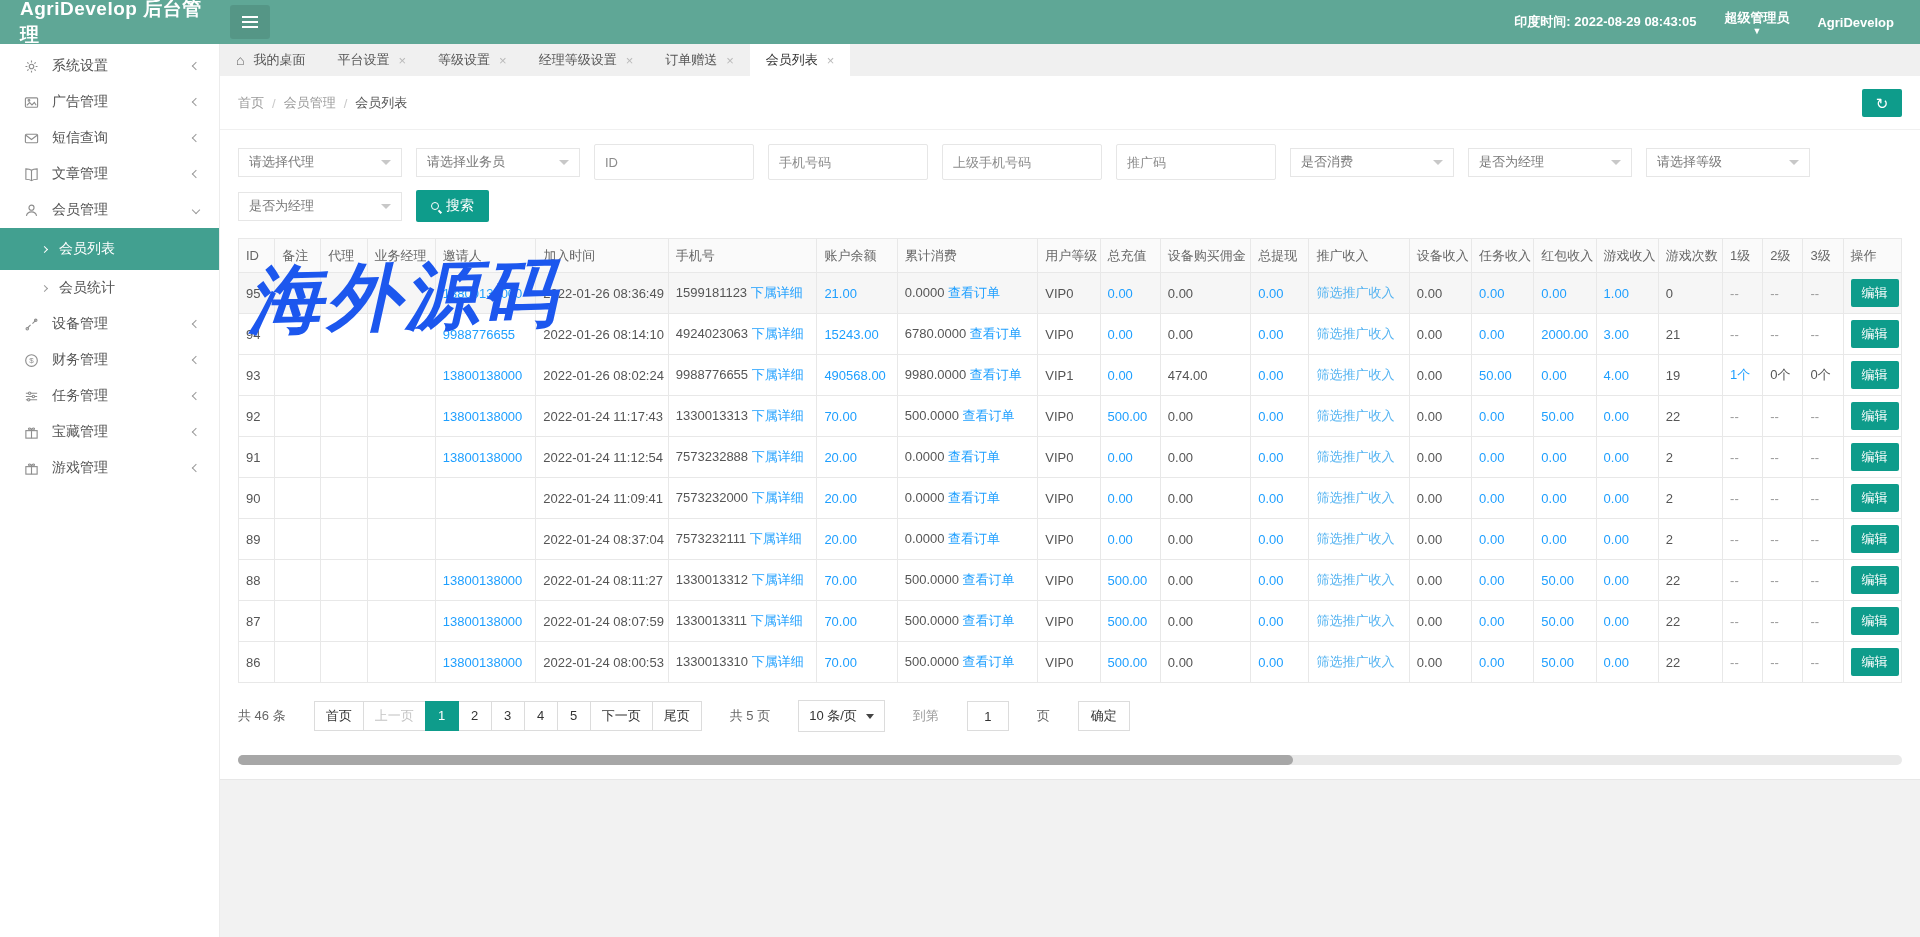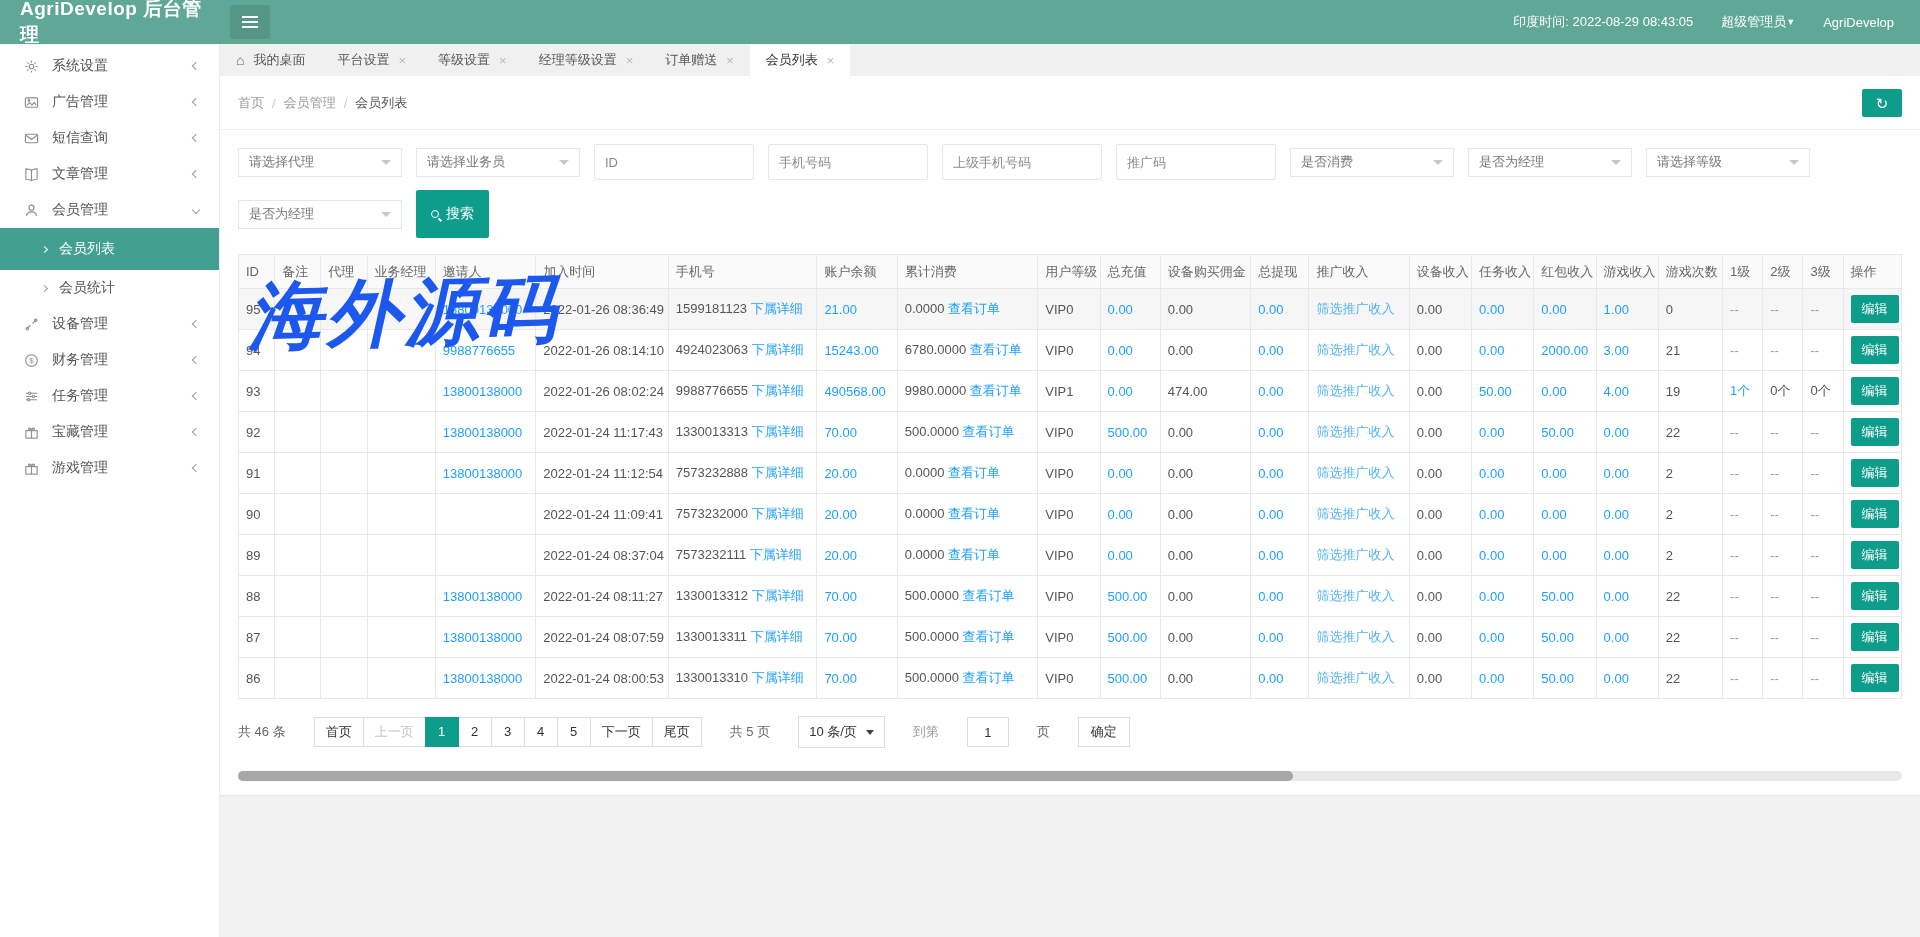--- a/index.html
+++ b/index.html
@@ -8,22 +8,22 @@
 
   
   .header{position:absolute;top:0;left:0;width:1920px;height:44px;background:var(--header,#5fa796);
     display:flex;align-items:center;z-index:20;}
   .brand{width:220px;padding-left:20px;color:#fff;font-size:19px;font-weight:bold;letter-spacing:.5px;}
   .burger{width:40px;height:34px;margin-left:10px;border-radius:3px;background:rgba(0,0,0,.10);
     display:flex;align-items:center;justify-content:center;cursor:pointer;}
   .bars{position:relative;width:16px;height:2px;background:#fff;display:block;}
   .bars::before,.bars::after{content:'';position:absolute;left:0;width:16px;height:2px;background:#fff;}
   .bars::before{top:-5px}.bars::after{top:5px}
-  .hright{margin-left:auto;display:flex;align-items:center;gap:28px;padding-right:26px;color:#fff;font-size:13px;}
-  .hrole{display:flex;align-items:center;cursor:pointer;}
+  .hright{margin-left:auto;display:flex;align-items:center;gap:28px;padding-right:26px;color:#fff;font-size:13px;font-weight:bold;}
+  .hrole{display:flex;align-items:center;cursor:pointer;flex-direction:column;}
   .caret-w{font-size:9px;line-height:1;}
 
   
   .sidebar{position:absolute;top:36px;left:0;bottom:0;width:220px;background:#fff;
     border-right:1px solid #ececec;padding-top:12px;z-index:10;}
   .side-item{height:36px;display:flex;align-items:center;gap:13px;padding:0 20px 0 24px;
     color:#545454;font-size:14px;cursor:pointer;}
   .side-item svg{width:15px;height:15px;stroke:#8d8d8d;fill:none;stroke-width:1.2;flex:0 0 15px;}
   .side-item .chev{margin-left:auto;}
   .chev{display:inline-block;width:6px;height:6px;border-right:1px solid #9a9a9a;border-bottom:1px solid #9a9a9a;}
@@ -53,21 +53,21 @@
 
   .filters{padding:14px 18px 2px 18px;}
   .frow{display:flex;gap:14px;margin-bottom:10px;align-items:center;}
   .sel{width:164px;height:29px;border:1px solid #e6e6e6;border-radius:0;background:#fff;
     display:flex;align-items:center;justify-content:space-between;padding:0 10px;font-size:13px;color:#777;cursor:pointer;}
   .caret{width:0;height:0;border-left:5px solid transparent;border-right:5px solid transparent;
     border-top:5px solid #c8c8c8;}
   .inp{width:160px;height:36px;border:1px solid #e6e6e6;border-radius:2px;padding:0 10px;font-size:13px;color:#333;
     font-family:inherit;outline:none;}
   .inp::placeholder{color:#8b8b8b;}
-  .sbtn{height:48px;padding:0 15px;border:none;border-radius:2px;background:var(--accent,#0e9c8b);color:#fff;
+  .sbtn{height:32px;padding:0 15px;border:none;border-radius:2px;background:var(--accent,#0e9c8b);color:#fff;
     font-size:14px;display:flex;align-items:center;cursor:pointer;font-family:inherit;}
   .mag{width:8px;height:8px;border:1.5px solid #fff;border-radius:50%;display:inline-block;position:relative;margin-right:7px;}
   .mag::after{content:'';position:absolute;width:1.5px;height:4px;background:#fff;left:7px;top:7px;transform:rotate(-45deg);}
 
   .twrap{position:relative;padding:4px 18px 0 18px;}
   table{width:100%;border-collapse:collapse;table-layout:fixed;font-size:13px;color:#555;}
   th{background:#fafafa;border:1px solid #e8e8e8;height:34px;font-weight:normal;color:#666;text-align:left;
     padding:0 7px;white-space:nowrap;overflow:hidden;}
   td{border:1px solid #e8e8e8;height:41px;padding:0 7px;white-space:nowrap;overflow:hidden;background:#fff;}
   tr.hl td{background:#f6f6f6;}

